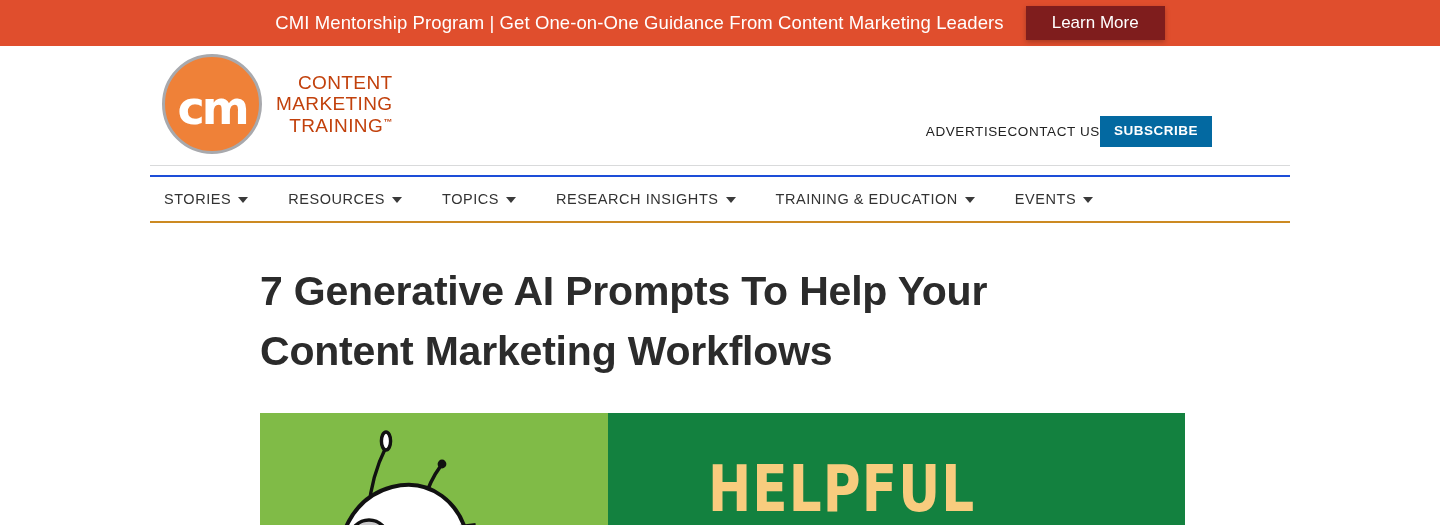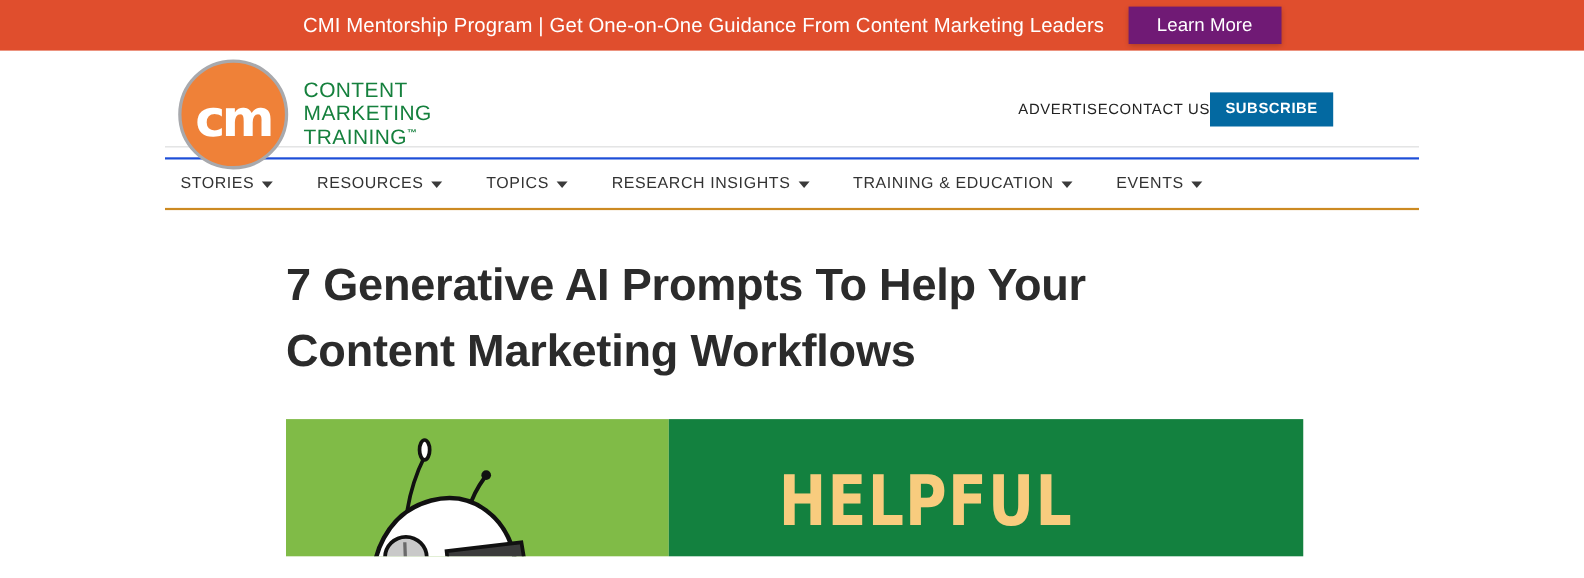--- a/index.html
+++ b/index.html
@@ -24,21 +24,21 @@
   .promo-text {
     color: #ffffff;
     font-size: 18.5px;
     font-weight: 400;
     letter-spacing: 0.1px;
     white-space: nowrap;
     line-height: 1;
   }
   .promo-cta {
     margin-left: 22px;
-    background: #701a75;
+    background: #7f1d1d;
     color: #ffffff;
     font-size: 17px;
     font-weight: 400;
     padding: 7px 26px;
     border: none;
     cursor: pointer;
     line-height: 1.15;
     font-family: "Liberation Sans", sans-serif;
     box-shadow: 0 2px 5px rgba(0,0,0,0.25);
   }
@@ -50,21 +50,21 @@
   }
   .container {
     width: 1140px;
     margin: 0 auto;
     position: relative;
   }
 
   
   .site-header {
     position: relative;
-    height: 88px;
+    height: 120px;
     border-bottom: 1px solid #d9dadb;
   }
   .brand {
     position: absolute;
     left: 12px;
     top: 8px;
     display: flex;
     align-items: center;
     gap: 14px;
     text-decoration: none;
@@ -93,22 +93,23 @@
   }
   .logo-words {
     display: flex;
     flex-direction: column;
     line-height: 1.12;
   }
   .logo-words span {
     font-family: "Liberation Sans", sans-serif;
     font-size: 19px;
     letter-spacing: 0.4px;
-    color: #15803d;
+    color: #c2410c;
     font-weight: 400;
+    text-align: right;
   }
   .logo-words span.bold {
     font-weight: 700;
   }
   .logo-words sup {
     font-size: 9px;
     vertical-align: super;
   }
 
   .util-nav {

